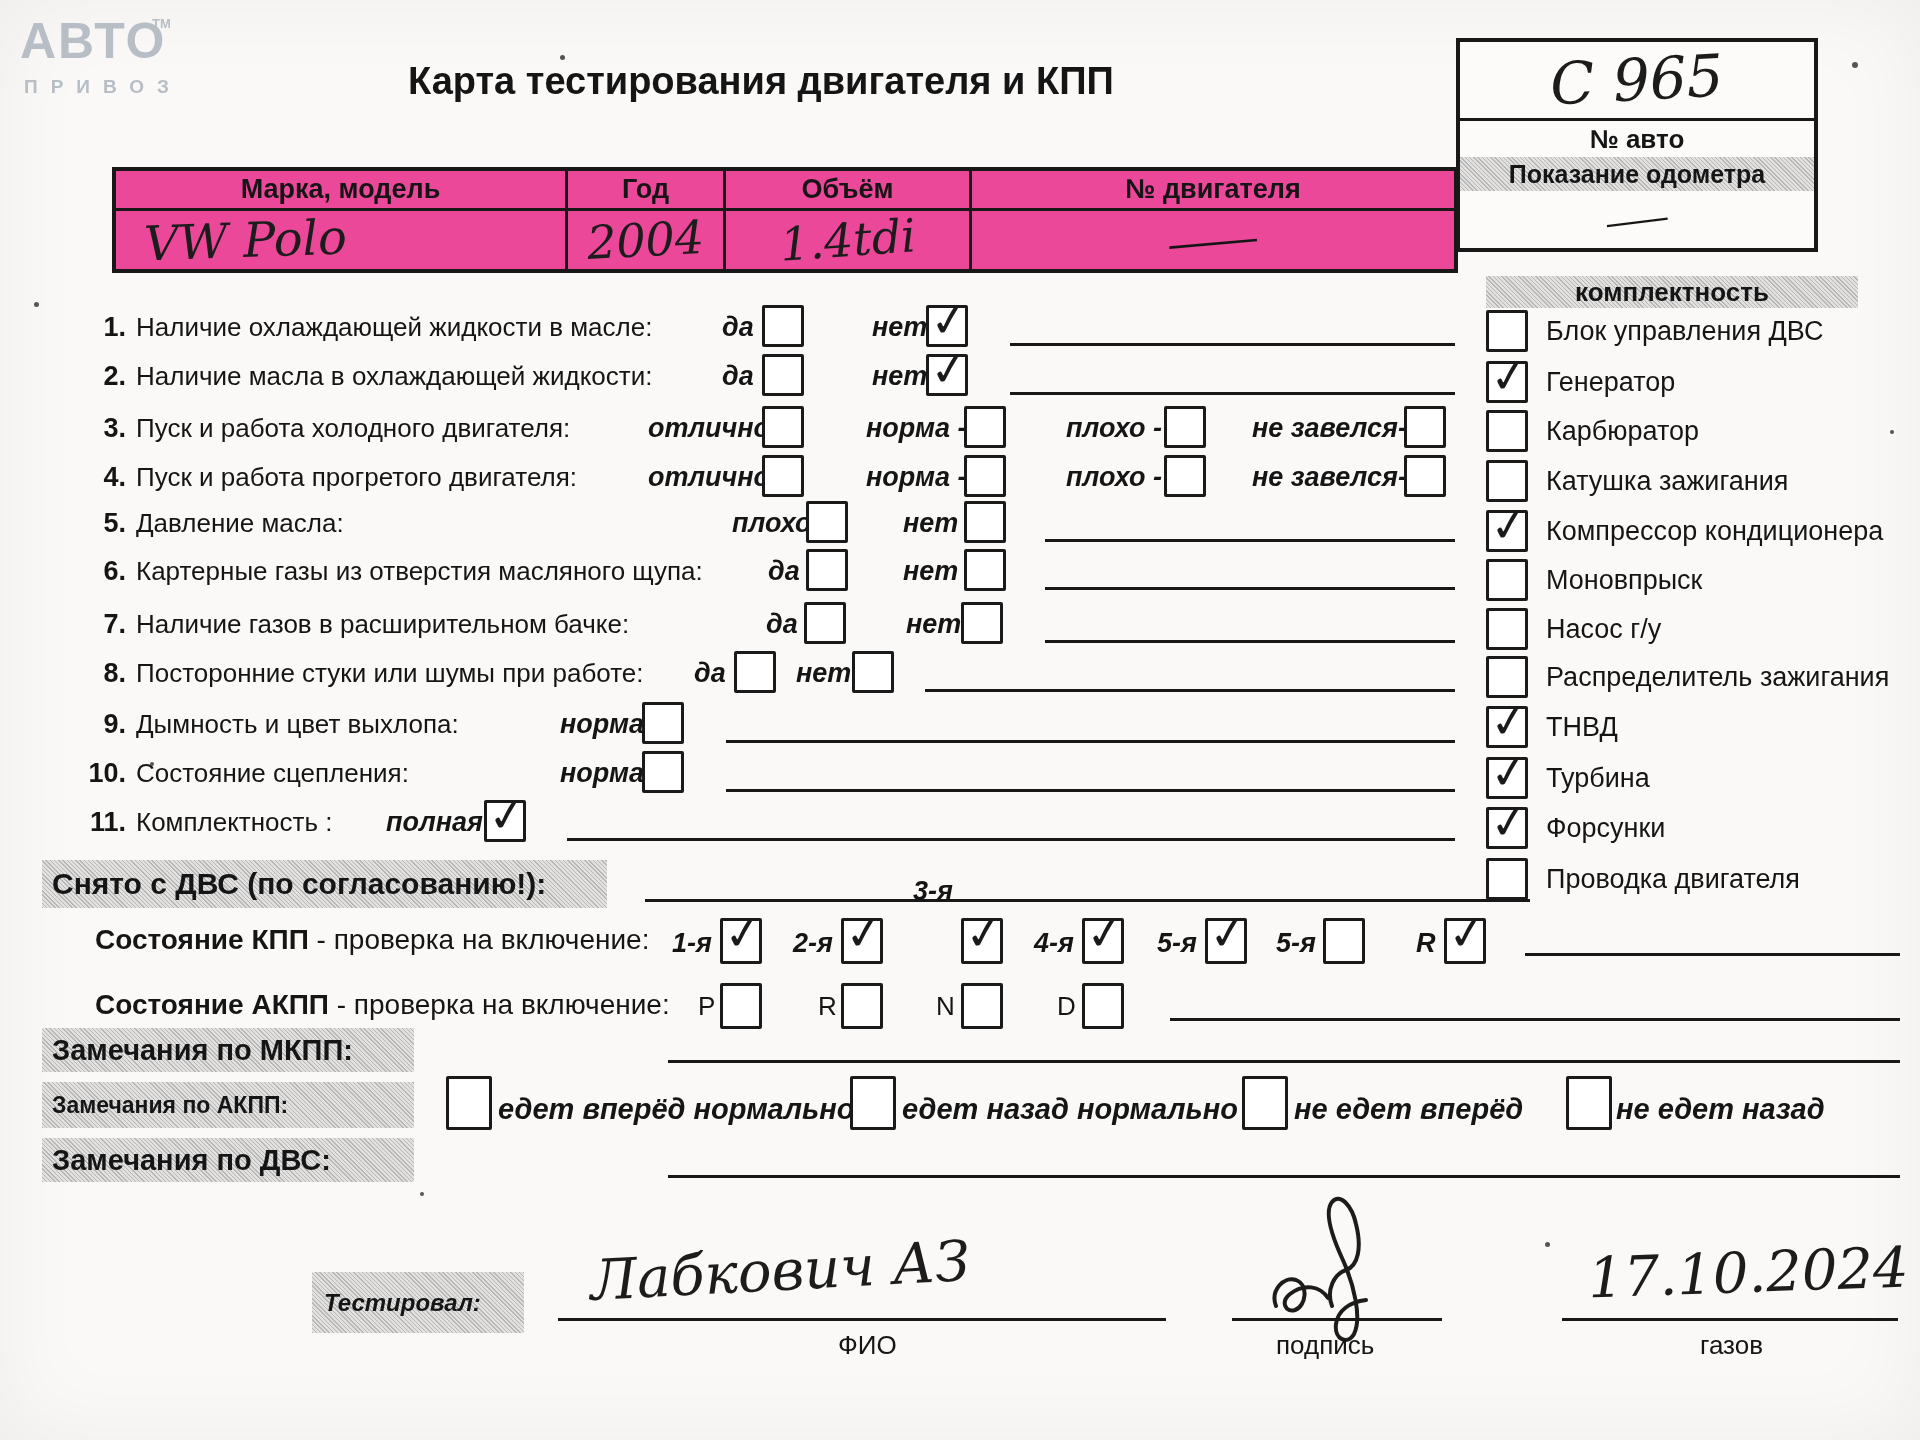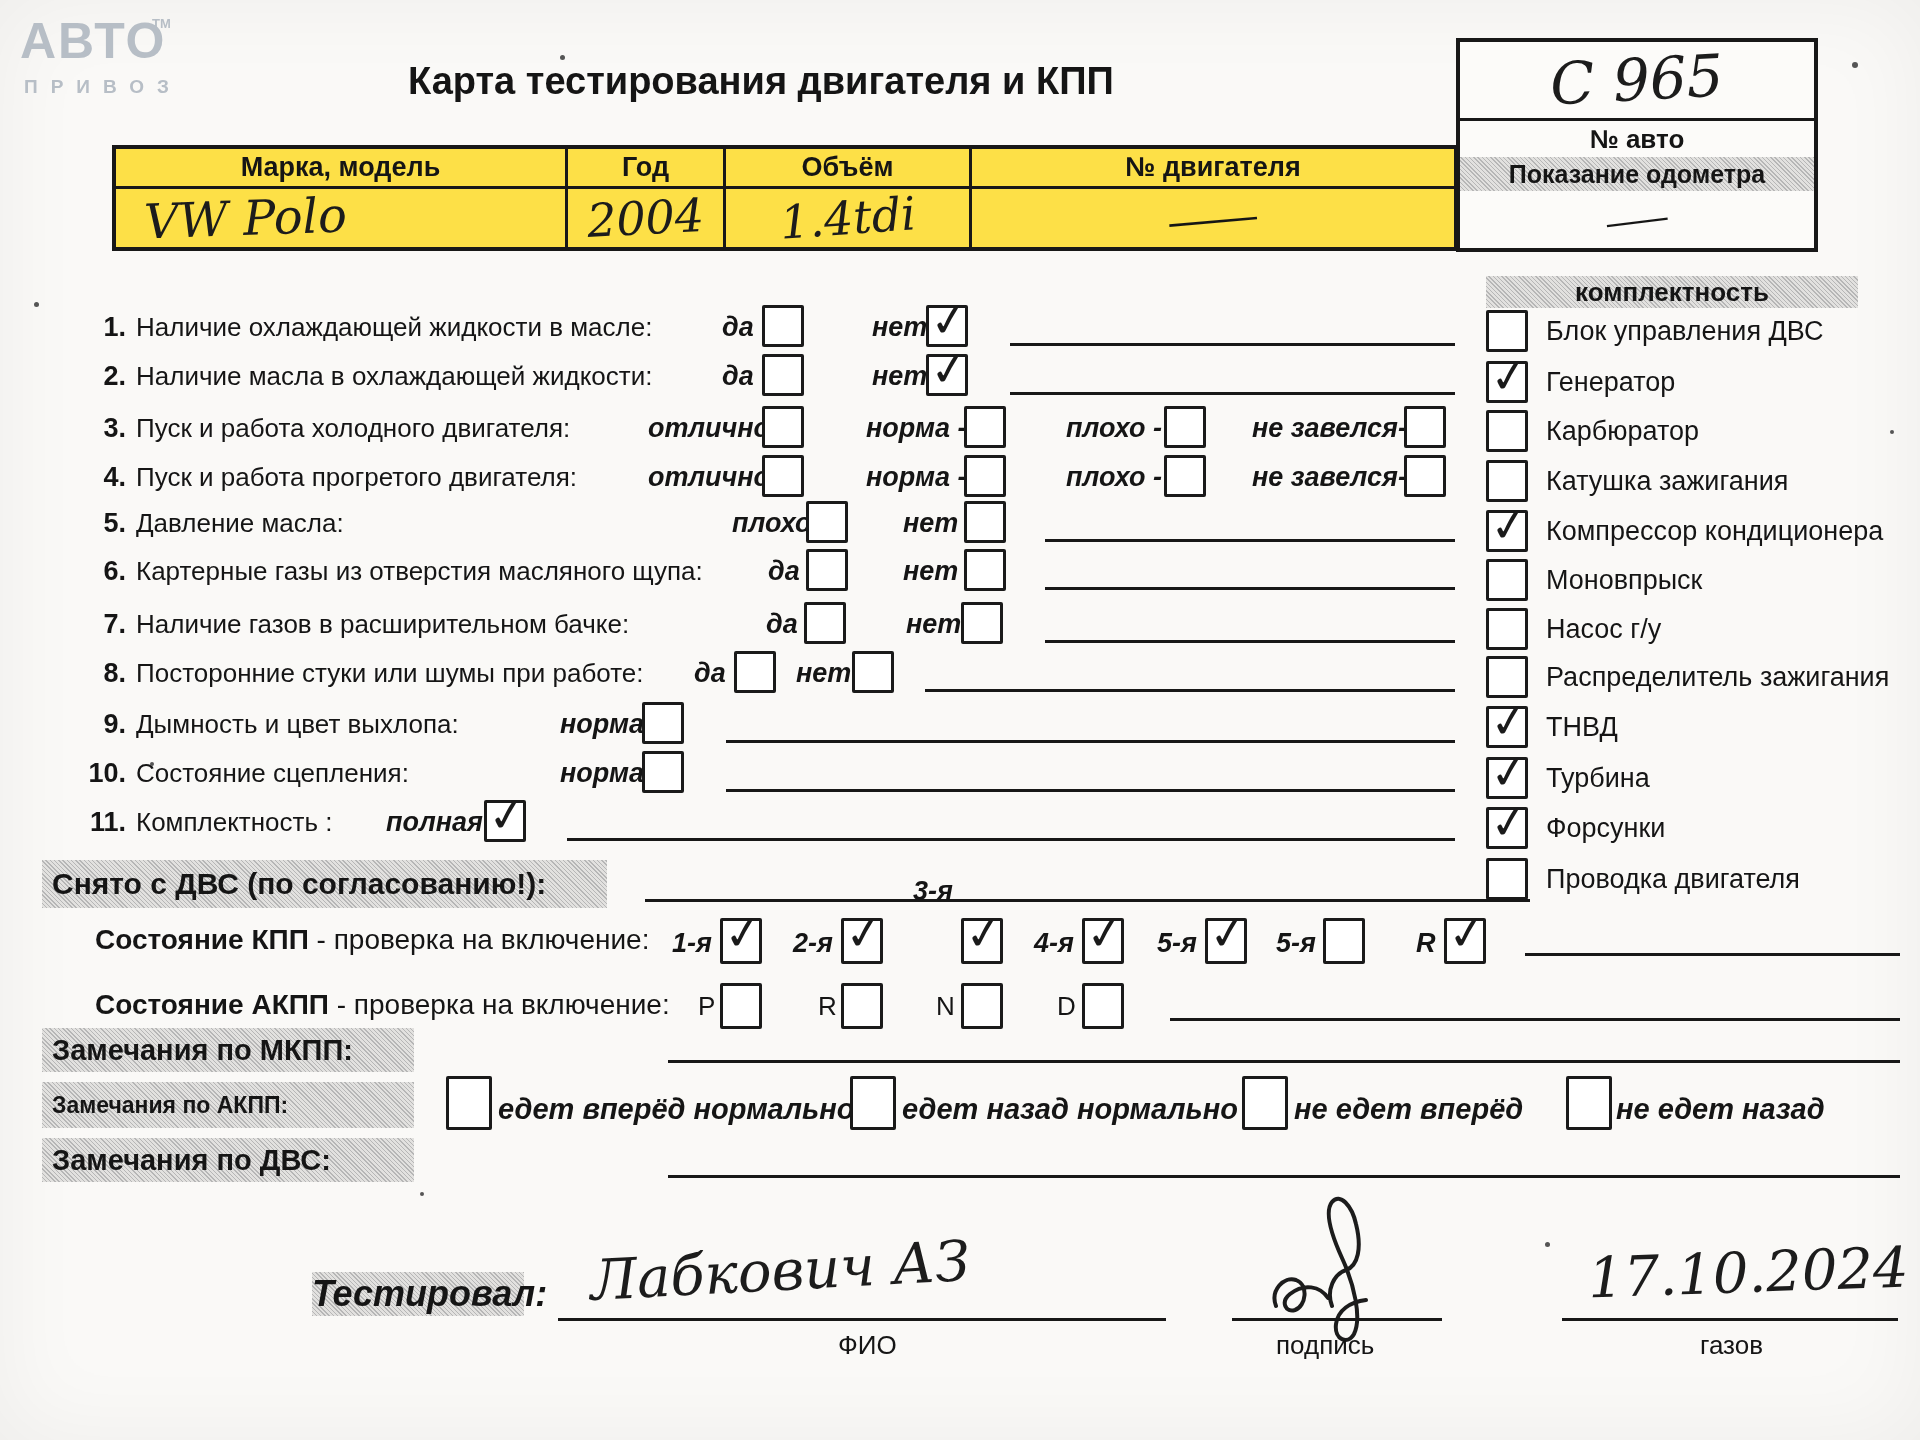--- a/index.html
+++ b/index.html
@@ -17,21 +17,21 @@
   .box{position:absolute;width:42px;height:42px;border:3px solid #1a1a1a;border-radius:2px;background:#fff;box-sizing:border-box;}
   .box.tall{height:46px;}
   .box.xtall{width:46px;height:54px;}
   .mark{position:absolute;left:1px;top:-15px;font-size:46px;font-family:"DejaVu Sans",sans-serif;transform:rotate(-7deg);color:#1a1a1a;}
   .uline{position:absolute;border-bottom:3px solid #181818;}
   .band{position:absolute;display:flex;align-items:center;font-weight:bold;
         background:repeating-linear-gradient(45deg,#b6b6b6 0px,#b6b6b6 1px,#e2e1df 1px,#e2e1df 3px);}
   .hand{position:absolute;font-family:"DejaVu Serif",serif;font-style:italic;white-space:nowrap;color:#1c1c1c;}
   .dash{display:inline-block;font-size:40px;transform:rotate(-5deg) scaleX(2.2);}
   .speck{position:absolute;background:#555;border-radius:50%;}
-  .vtable{position:absolute;left:112px;top:145px;width:1346px;border:4px solid #181818;box-sizing:border-box;background:#fde047;}
+  .vtable{position:absolute;left:112px;top:167px;width:1346px;border:4px solid #181818;box-sizing:border-box;background:#ec4899;}
   .vrow{display:flex;}
   .vcell{box-sizing:border-box;border-right:3px solid #181818;display:flex;align-items:center;justify-content:center;}
   .vcell:last-child{border-right:none;}
   .vhead{height:40px;font-weight:bold;font-size:27px;border-bottom:3px solid #181818;}
   .vval{height:58px;}
   .carbox{position:absolute;left:1456px;top:38px;width:362px;height:214px;border:4px solid #181818;box-sizing:border-box;display:flex;flex-direction:column;background:#fcfbf9;}
   .cb-val{height:76px;border-bottom:3px solid #181818;display:flex;align-items:center;justify-content:center;}
   .cb-lab{height:36px;display:flex;align-items:center;justify-content:center;font-weight:bold;font-size:26px;}
   .cb-band{height:34px;display:flex;align-items:center;justify-content:center;font-weight:bold;font-size:25px;
            background:repeating-linear-gradient(45deg,#b6b6b6 0px,#b6b6b6 1px,#e2e1df 1px,#e2e1df 3px);}
@@ -347,21 +347,21 @@
     </div>
   <span class="opt" style="left:1294px;top:1092px;font-size:29px;">не едет вперёд</span>
   <div class="box xtall" style="left:1566px;top:1076px;">
       <span class="mark"></span>
     </div>
   <span class="opt" style="left:1616px;top:1092px;font-size:29px;">не едет назад</span>
 
   <div class="band" style="left:42px;top:1138px;width:372px;height:44px;font-size:29px;padding-left:10px;box-sizing:border-box;">Замечания по ДВС:</div>
   <div class="uline" style="left:668px;top:1175px;width:1232px;"></div>
 
-  <div class="band" style="left:312px;top:1272px;width:212px;height:44px;font-size:36px;font-style:italic;box-sizing:border-box;">Тестировал:</div>
+  <div class="band" style="left:312px;top:1272px;width:212px;height:61px;font-size:24px;font-style:italic;padding-left:12px;box-sizing:border-box;">Тестировал:</div>
   <span class="hand" style="left:590px;top:1238px;font-size:56px;transform:rotate(-3deg);">Лабкович АЗ</span>
   <div class="uline" style="left:558px;top:1318px;width:608px;"></div>
   <span class="lbl" style="left:838px;top:1328px;">ФИО</span>
 
   <svg class="abs" style="left:1262px;top:1178px;" width="150" height="170" viewBox="0 0 150 170">
     <path d="M14,128 C8,112 22,98 34,102 C47,107 44,128 33,132 C24,135 18,124 28,116 C42,105 58,108 66,120 M70,128 C64,112 72,96 84,92 C96,88 100,70 94,46 C90,28 78,14 70,24 C62,34 70,58 80,80 C92,106 100,140 92,156 C86,167 72,162 74,146 C76,132 88,124 104,122" stroke="#1c1c1c" stroke-width="4" fill="none" stroke-linecap="round"></path>
   </svg>
   <div class="uline" style="left:1232px;top:1318px;width:210px;"></div>
   <span class="lbl" style="left:1276px;top:1328px;">подпись</span>
 

